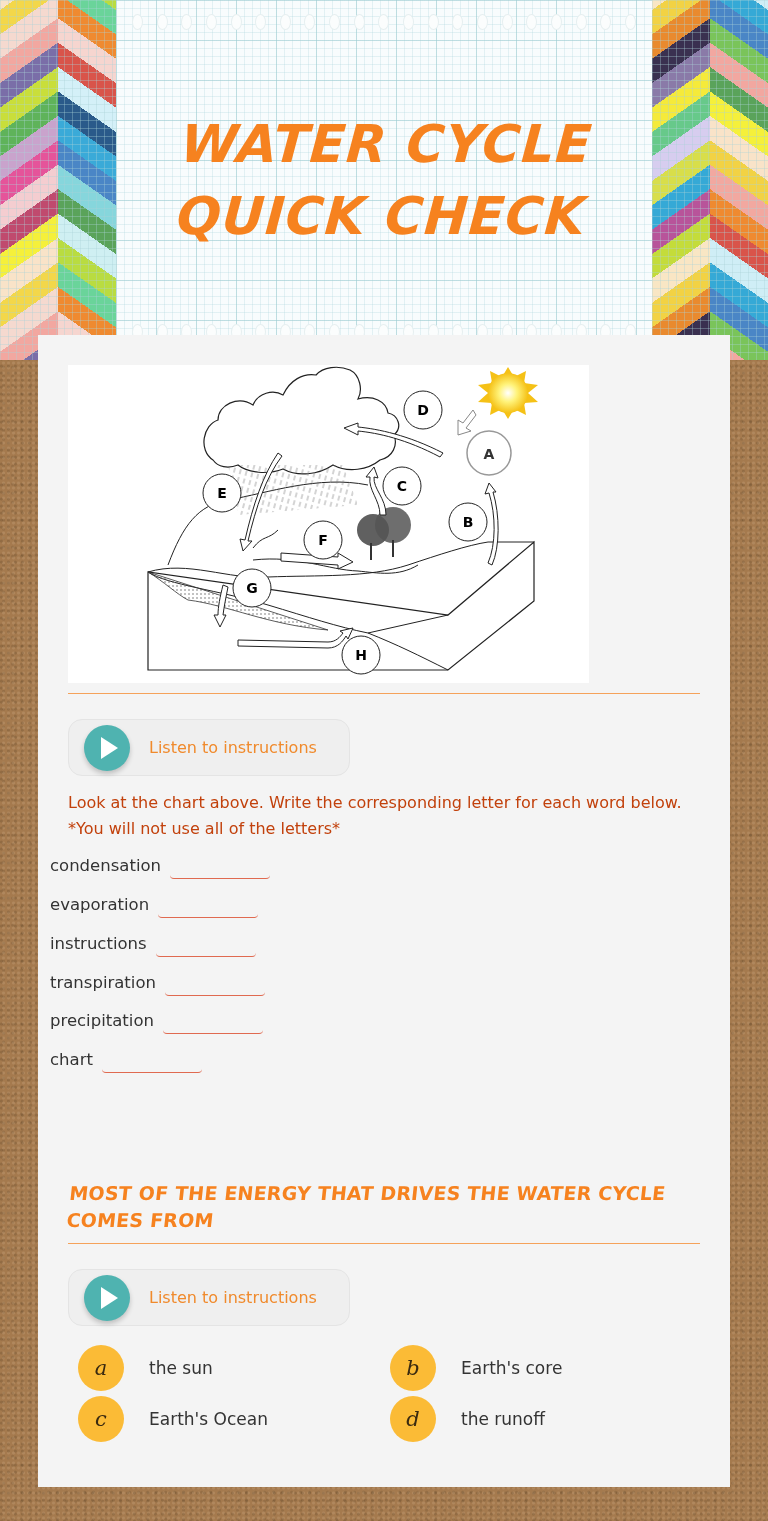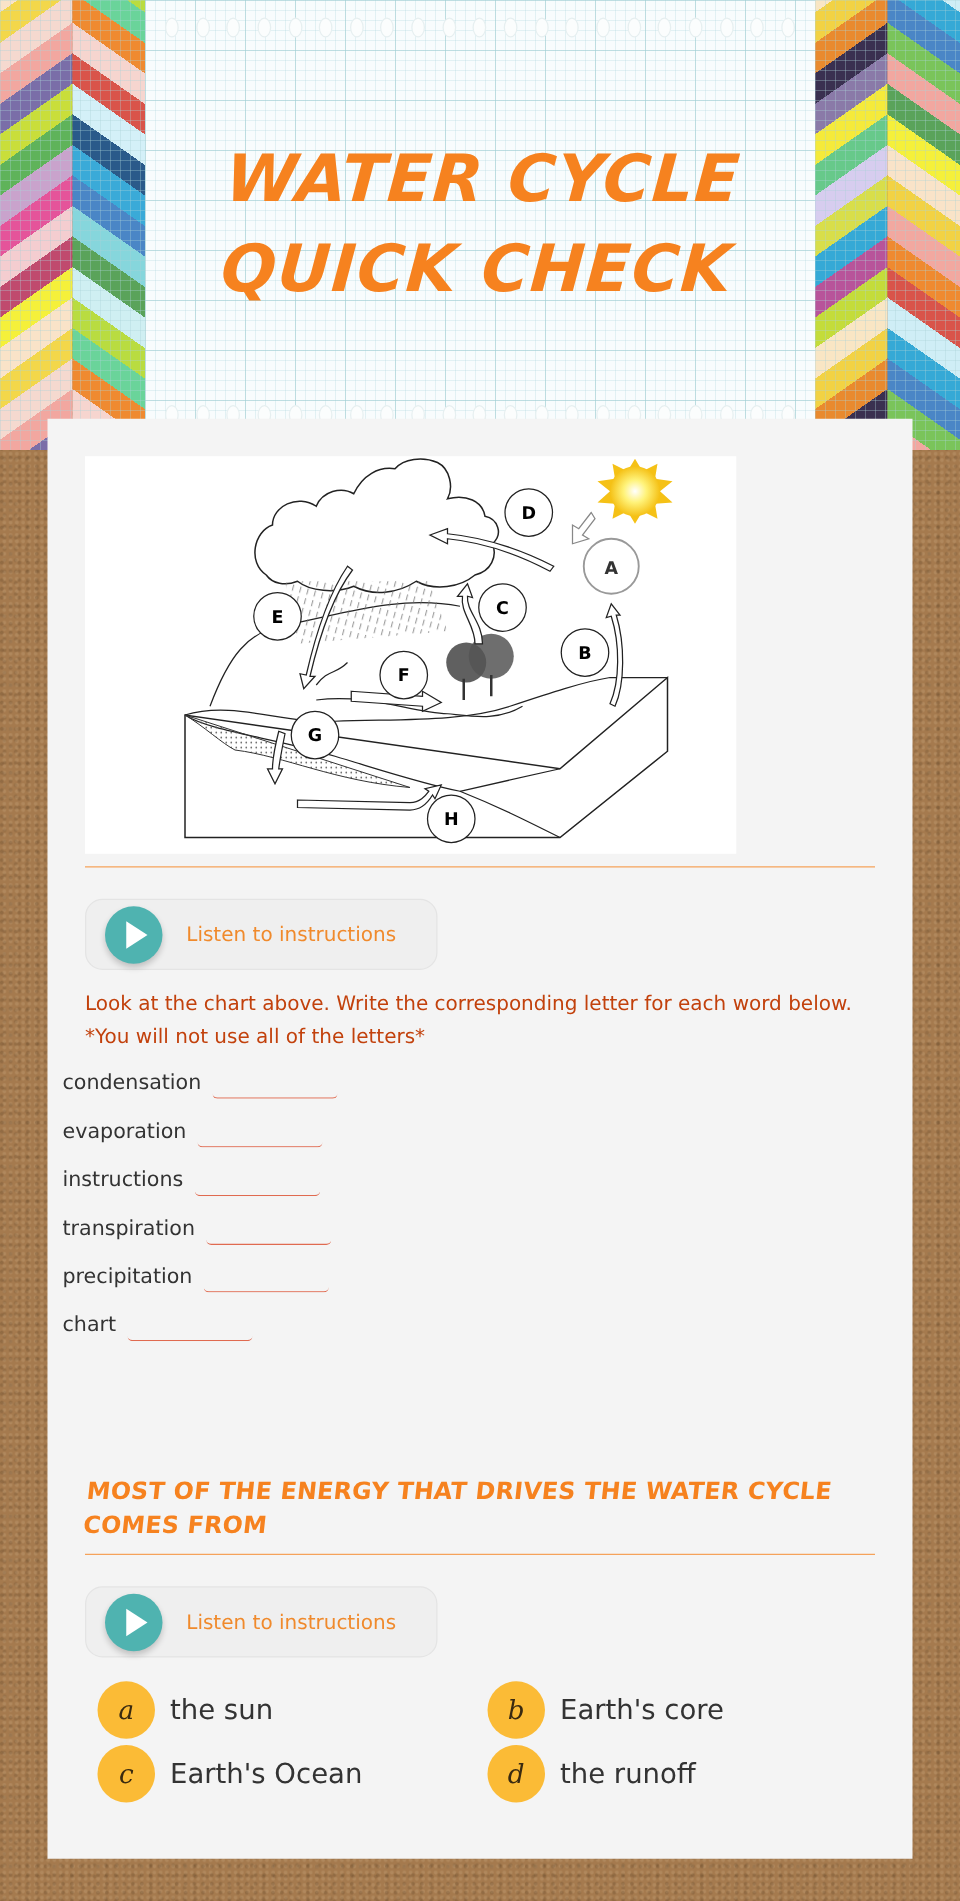--- a/index.html
+++ b/index.html
@@ -114,21 +114,21 @@
     letter-spacing: 0.2px; transform: skewX(-6deg);
   }
   .option {
     position: absolute; display: flex; align-items: center; cursor: pointer;
   }
   .option-badge {
     width: 46px; height: 46px; border-radius: 50%; background: #fbbb36;
     display: flex; align-items: center; justify-content: center;
     font-family: "DejaVu Serif", serif; font-style: italic; font-size: 21px; color: #3a2a10;
   }
-  .option-label { margin-left: 12px; font-size: 22px; color: #333; }
+  .option-label { margin-left: 25px; font-size: 17px; color: #333; }
 </style>
 </head>
 <body>
 
 <div class="header">
   <div class="chevron left">
     <div class="half a" style="background: repeating-linear-gradient(-35deg,#7a6ea8 0 20px,#f2a7a0 20px 40px,#f5d9cf 40px 60px,#f3d74a 60px 80px,#f9e3c8 80px 100px,#f5f03a 100px 120px,#c04a6e 120px 140px,#f4cdd0 140px 160px,#e5549a 160px 180px,#c9a3cc 180px 200px,#5fb35a 200px 220px,#c9de3a 220px 240px);"></div>
     <div class="half b" style="background: repeating-linear-gradient(35deg,#d9544a 0 20px,#f6d5cf 20px 40px,#ef8a30 40px 60px,#6ad49a 60px 80px,#b9dc40 80px 100px,#cfeff2 100px 120px,#5aa35a 120px 140px,#86d6dc 140px 160px,#4a86c6 160px 180px,#3aaad8 180px 200px,#2a5a8a 200px 220px,#d4f0f8 220px 240px);"></div>
     <div class="grid-overlay"></div>
   </div>

